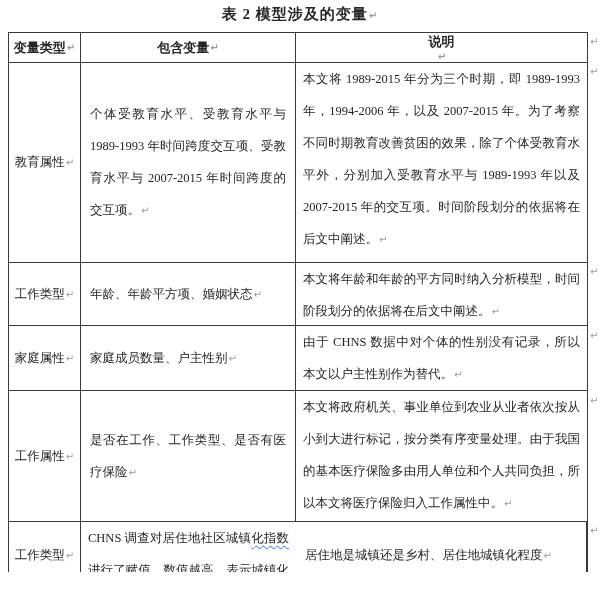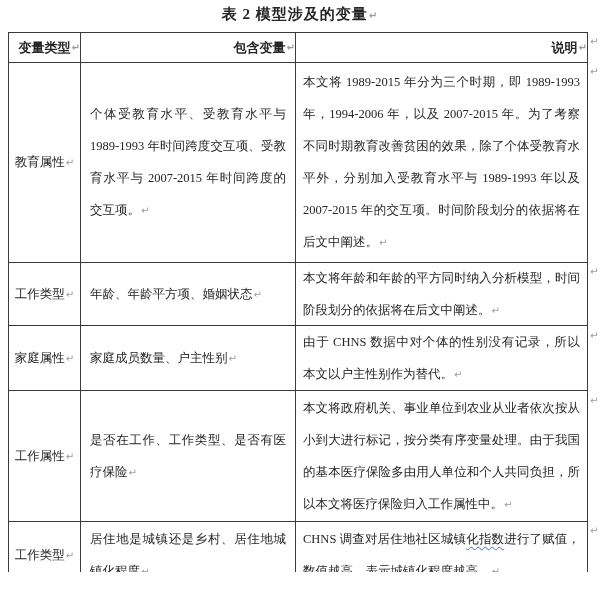--- a/index.html
+++ b/index.html
@@ -17,23 +17,23 @@
     display:grid;
     grid-template-columns:72px 215px 291px;
     grid-template-rows:30px 200px 63px 65px 131px 66px;
     border:1px solid #3a3a3a;
   }
   .cell{
     border-right:1px solid #3a3a3a;border-bottom:1px solid #3a3a3a;
     box-sizing:border-box;display:flex;align-items:center;
     font-size:12.5px;
   }
-  .cell.last-col{border-right:none;}
+  .cell.last-col{border-right:none;flex-direction:column;}
   .cell.last-row{border-bottom:none;}
-  .hdr{justify-content:flex-end;font-weight:bold;font-size:13px;}
+  .hdr{justify-content:center;font-weight:bold;font-size:13px;}
   .c-type{justify-content:center;}
   .c-var{padding:0 9px;}
   .c-desc{padding:0 7px;}
   .flow{line-height:32px;text-align:justify;text-justify:inter-ideograph;width:100%;}
   .pmark{
     color:#9a9a9a;font-size:10px;
     font-family:"DejaVu Sans",sans-serif;
     margin-left:1px;
   }
   .row-mark{
@@ -111,25 +111,25 @@
         <div class="flow"><span>是否在工作、工作类型、是否有医疗保险</span><span class="pmark">↵</span></div>
       </div>
     <div class="cell c-desc last-col">
         <div class="flow"><span>本文将政府机关、事业单位到农业从业者依次按从小到大进行标记，按分类有序变量处理。由于我国的基本医疗保险多由用人单位和个人共同负担，所以本文将医疗保险归入工作属性中。</span><span class="pmark">↵</span></div>
       </div>
 
     <div class="cell c-type last-row">
         <span>工作类型</span>
         <span class="pmark">↵</span>
       </div>
+    <div class="cell c-desc last-col last-row">
+        <div class="flow"><span>CHNS 调查对居住地社区城镇</span><span class="squiggle">化指数</span><span>进行了赋值，数值越高，表示城镇化程度越高。</span><span class="pmark">↵</span></div>
+      </div>
     <div class="cell c-var last-row">
         <div class="flow"><span>居住地是城镇还是乡村、居住地城镇化程度</span><span class="pmark">↵</span></div>
-      </div>
-    <div class="cell c-desc last-col last-row">
-        <div class="flow"><span>CHNS 调查对居住地社区城镇</span><span class="squiggle">化指数</span><span>进行了赋值，数值越高，表示城镇化程度越高。</span><span class="pmark">↵</span></div>
       </div>
 
   </div>
 
   <span class="row-mark" style="top:36px">↵</span>
   <span class="row-mark" style="top:66px">↵</span>
   <span class="row-mark" style="top:266px">↵</span>
   <span class="row-mark" style="top:330px">↵</span>
   <span class="row-mark" style="top:395px">↵</span>
   <span class="row-mark" style="top:525px">↵</span>

